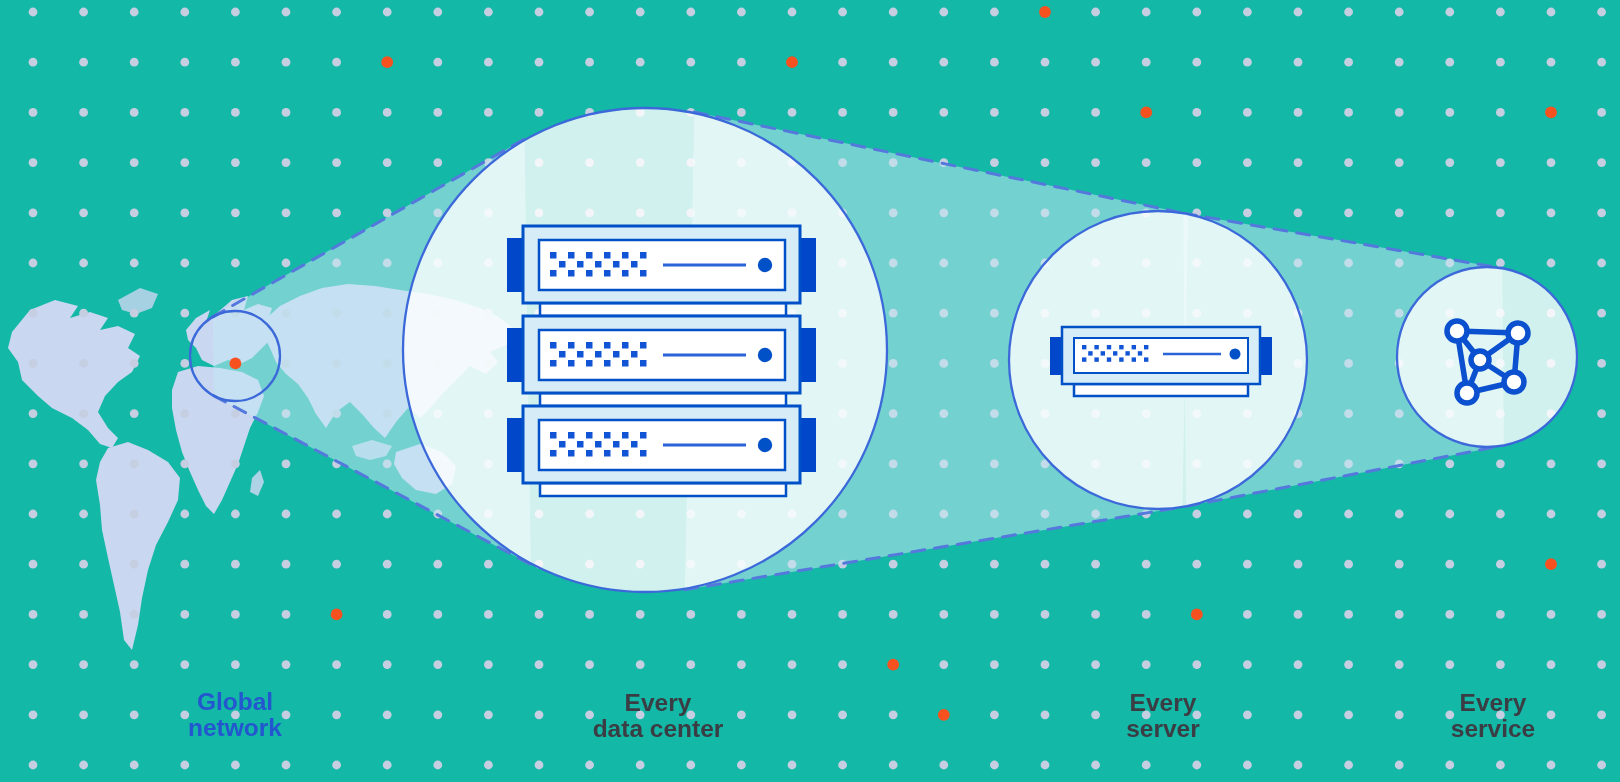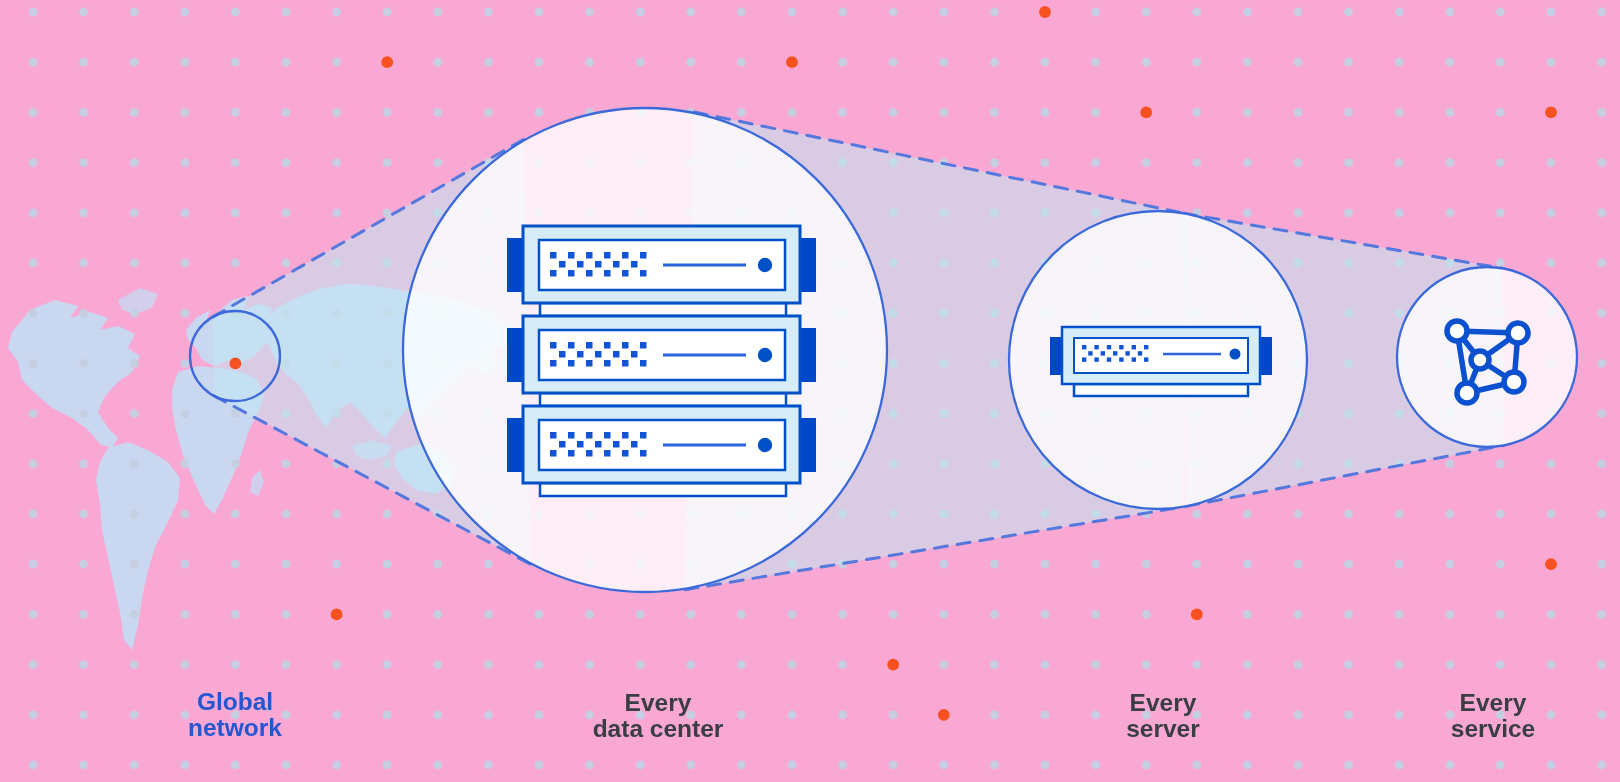--- a/index.html
+++ b/index.html
@@ -1,16 +1,16 @@
 <!DOCTYPE html>
 <html><head>
 <meta charset="utf-8">
 <style>
   html,body{margin:0;padding:0;background:#ffffff;}
-  .stage{width:1620px;height:782px;position:relative;overflow:hidden;background:#f9a8d4;}
+  .stage{width:1620px;height:782px;position:relative;overflow:hidden;background:#14b8a6;}
   svg{display:block;}
   .lbl{font-family:"Liberation Sans",sans-serif;font-weight:700;font-size:24.5px;text-anchor:middle;}
 </style>
 </head>
 <body>
 
 <div class="stage">
 <svg width="1620" height="782" viewBox="0 0 1620 782" xmlns="http://www.w3.org/2000/svg">
 
   <g>

